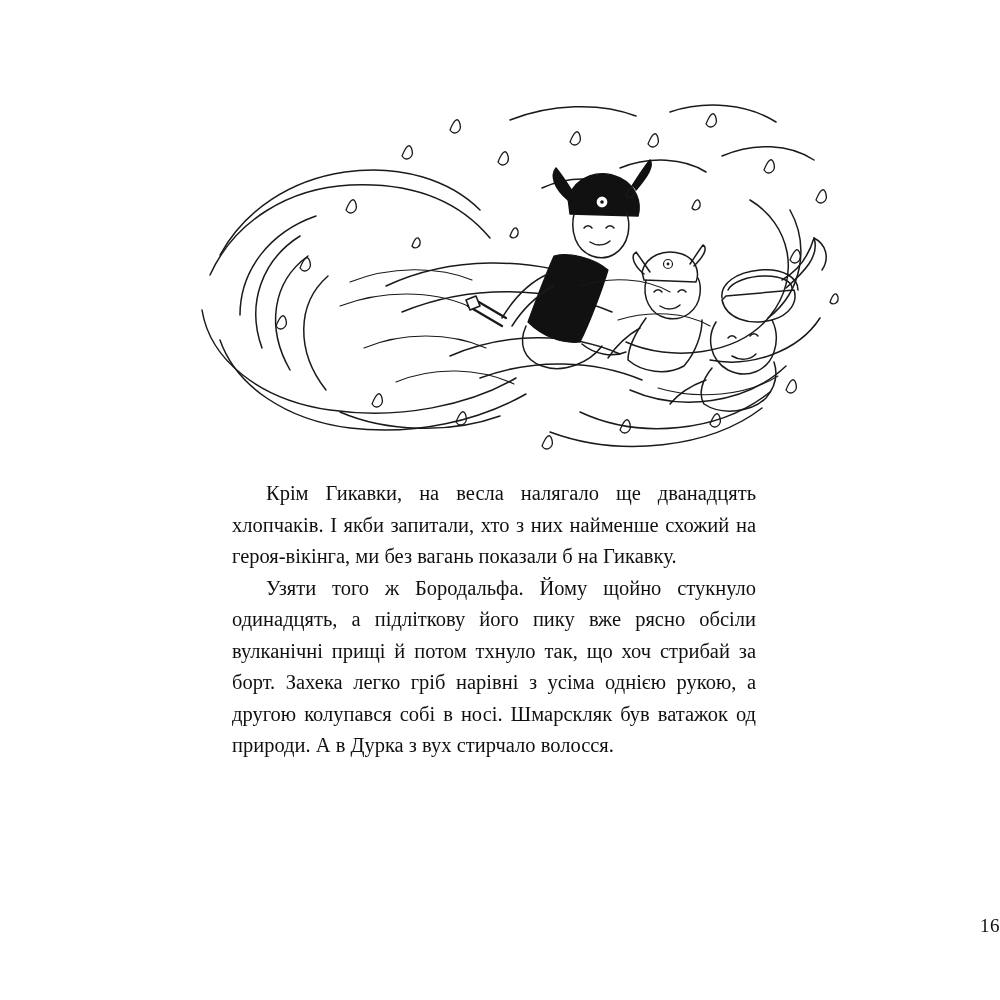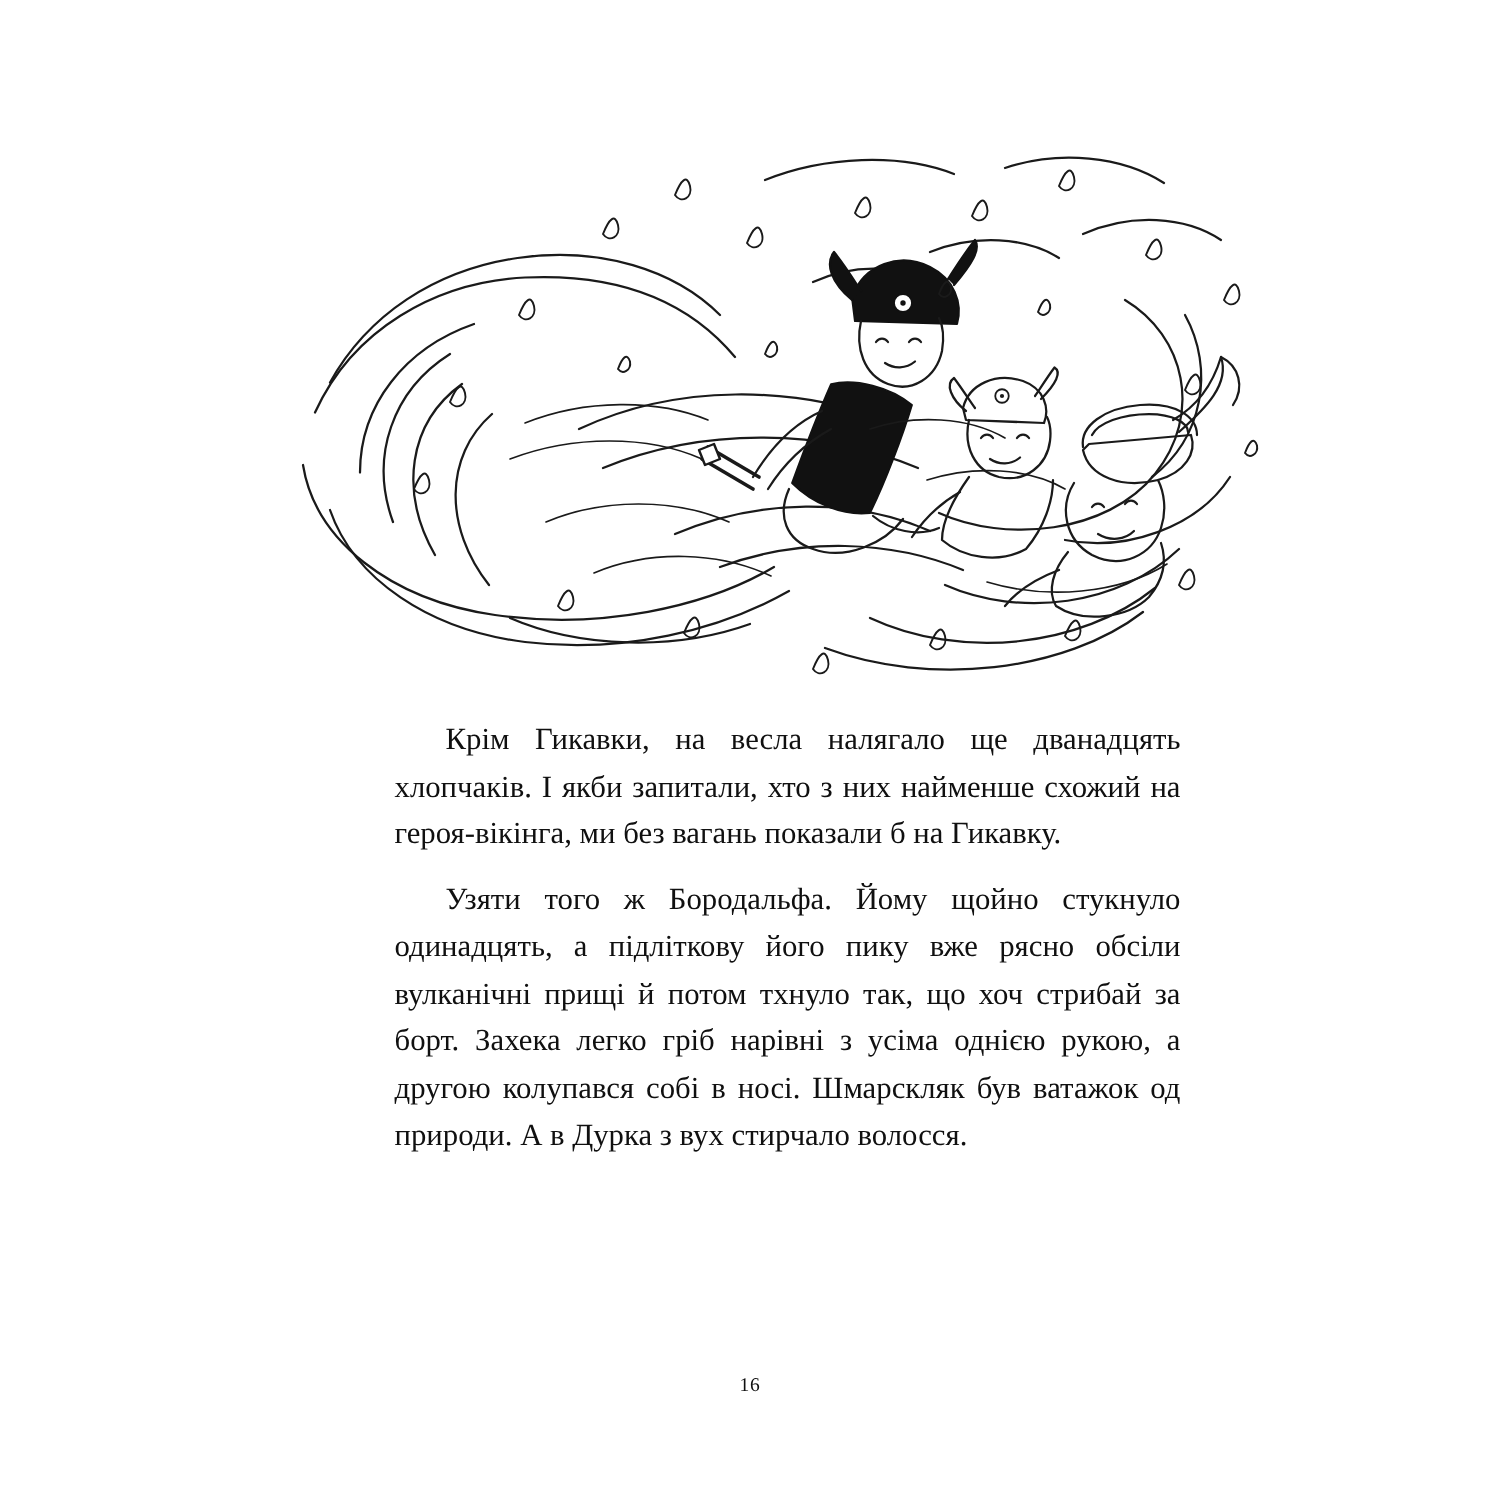--- a/index.html
+++ b/index.html
@@ -28,42 +28,42 @@
     width: 700px;
     height: 400px;
   }
   .illustration svg {
     display: block;
     width: 700px;
     height: 400px;
   }
   .text-block {
     position: absolute;
-    left: 263px;
+    left: 232px;
     top: 478px;
     width: 524px;
   }
   .para {
     margin: 0;
     font-size: 20.5px;
     line-height: 31.5px;
     text-align: justify;
     text-indent: 34px;
     hyphens: manual;
   }
   .para + .para {
-    margin-top: 12px;
+    margin-top: 0;
   }
   .page-number {
     position: absolute;
     left: 0;
     right: 0;
     top: 915px;
-    text-align: center;
-    font-size: 13px;
+    text-align: right;
+    font-size: 19px;
     letter-spacing: 0.5px;
   }
 </style>
 </head>
 <body>
 
 <div class="page">
 
   <div class="illustration">
     <svg viewBox="0 0 700 400" xmlns="http://www.w3.org/2000/svg">

